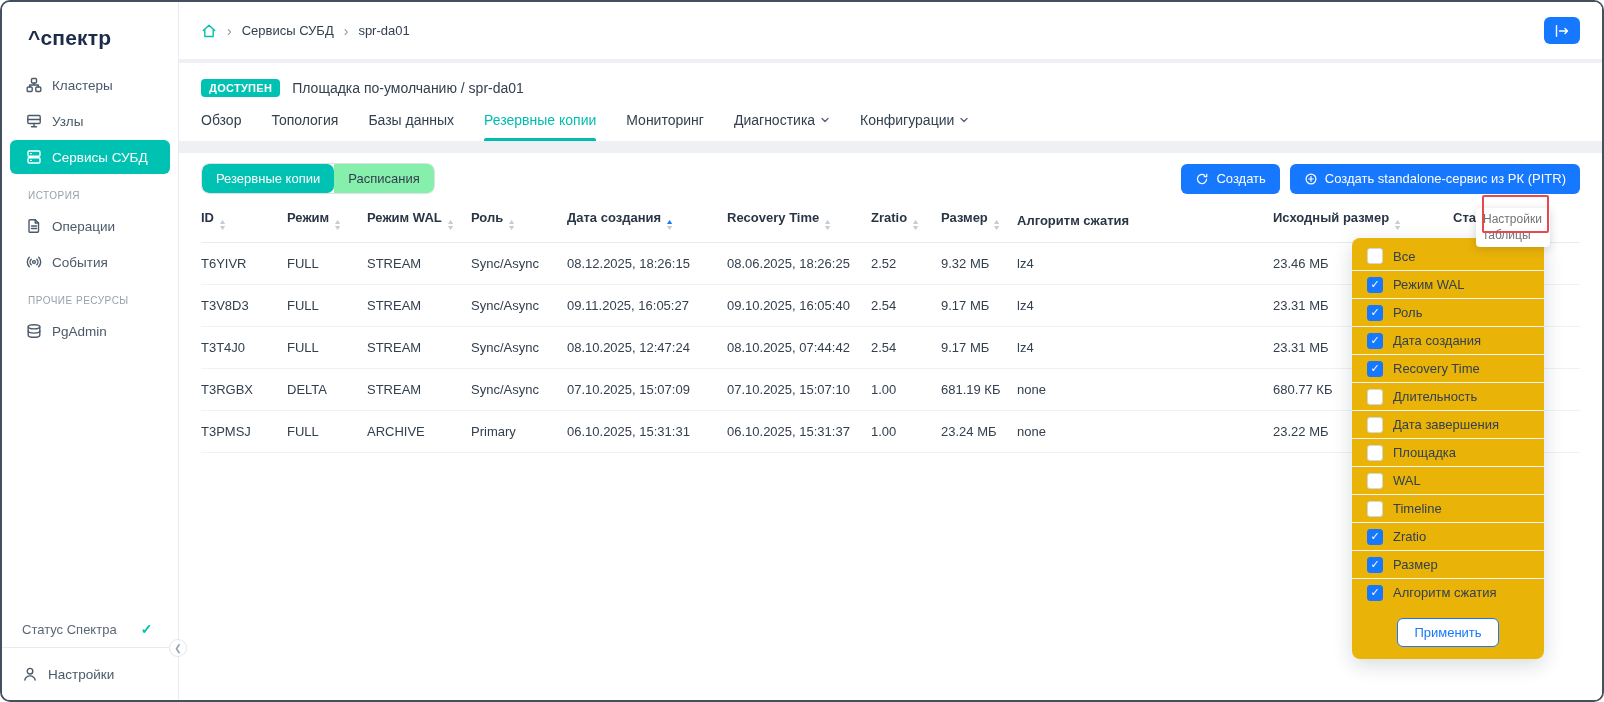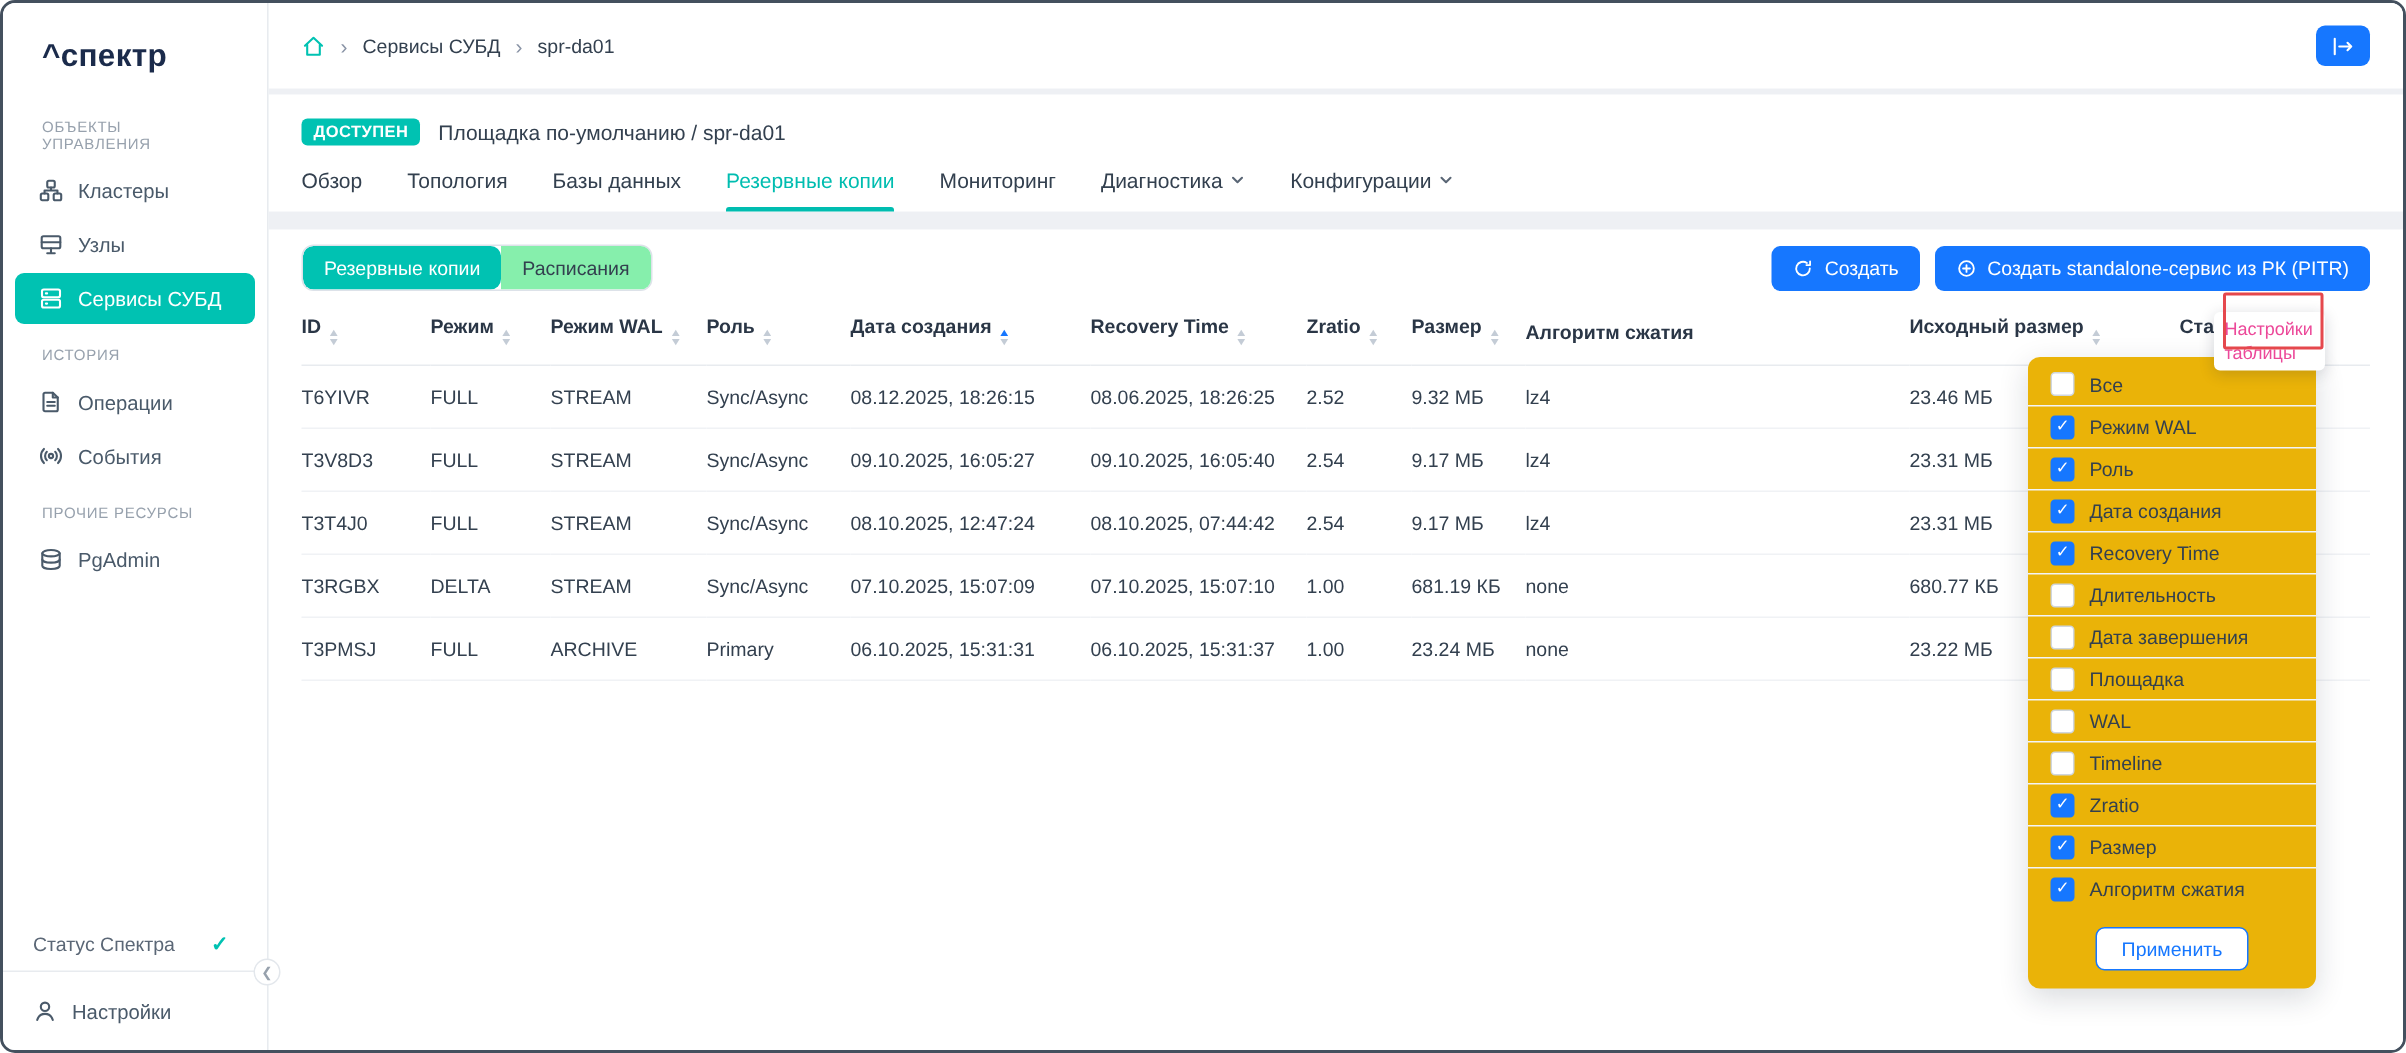--- a/index.html
+++ b/index.html
@@ -59,32 +59,31 @@
   
   .settings-panel { position:absolute; left:1350px; top:236px; width:192px; background:#eab308; border-radius:8px; box-shadow:0 6px 20px rgba(20,30,50,.16); padding:4px 0 12px; z-index:5; }
   .option-row { display:flex; align-items:center; gap:10px; height:28px; padding:0 15px; cursor:pointer; }
   .option-row + .option-row { border-top:1px solid #f2f4f7; }
   .checkbox { width:16px; height:16px; border:1px solid #cfd6de; border-radius:3px; background:#fff; flex:none; position:relative; }
   .checkbox.checked { background:#1677ff; border-color:#1677ff; }
   .checkbox.checked::after { content:"\2713"; color:#fff; font-size:11px; position:absolute; left:2.5px; top:0.5px; line-height:13px; }
   .option-label { font-size:13px; color:#33404f; }
   .apply-btn { display:block; margin:12px auto 0; background:#fff; border:1px solid #1677ff; color:#1677ff; font-size:13px; padding:6px 16px; border-radius:6px; cursor:pointer; }
 
-  .tooltip { position:absolute; left:1474px; top:206px; width:74px; background:#fff; box-shadow:0 2px 10px rgba(20,30,50,.18); border-radius:4px; padding:4px 7px; font-size:12px; color:#ec4899; line-height:1.3; z-index:6; }
+  .tooltip { position:absolute; left:1474px; top:206px; width:74px; background:#fff; box-shadow:0 2px 10px rgba(20,30,50,.18); border-radius:4px; padding:4px 7px; font-size:12px; color:#737373; line-height:1.3; z-index:6; }
   .red-box { position:absolute; left:1480px; top:193px; width:67px; height:38px; border:2px solid #e5484d; border-radius:2px; z-index:7; pointer-events:none; }
 </style>
 </head>
 <body>
 
 <div class="frame">
 
   <aside class="sidebar">
     <div class="logo">^спектр</div>
     <nav id="side-nav">
-        <div class="side-section-title">ОБЪЕКТЫ УПРАВЛЕНИЯ</div>
         <div class="side-item">
           <span class="side-icon">
             <svg width="16" height="16" viewBox="0 0 16 16" fill="none" stroke="currentColor" stroke-width="1.4" stroke-linecap="round" stroke-linejoin="round">
               <rect x="5.5" y="1.5" width="5" height="4.5" rx="1"></rect>
               <rect x="1.2" y="10" width="5" height="4.5" rx="1"></rect>
               <rect x="9.8" y="10" width="5" height="4.5" rx="1"></rect>
               <path d="M8 6v2M3.7 10V8h8.6v2"></path>
             </svg>
           </span>
           <span>Кластеры</span>
@@ -319,21 +318,21 @@
               <td>lz4</td>
               <td>23.46 МБ</td>
               <td></td>
               <td></td>
             </tr>
             <tr>
               <td>T3V8D3</td>
               <td>FULL</td>
               <td>STREAM</td>
               <td>Sync/Async</td>
-              <td>09.10.2025, 16:05:27</td>
+              <td>09.11.2025, 16:05:27</td>
               <td>09.10.2025, 16:05:40</td>
               <td>2.54</td>
               <td>9.17 МБ</td>
               <td>lz4</td>
               <td>23.31 МБ</td>
               <td></td>
               <td></td>
             </tr>
             <tr>
               <td>T3T4J0</td>

